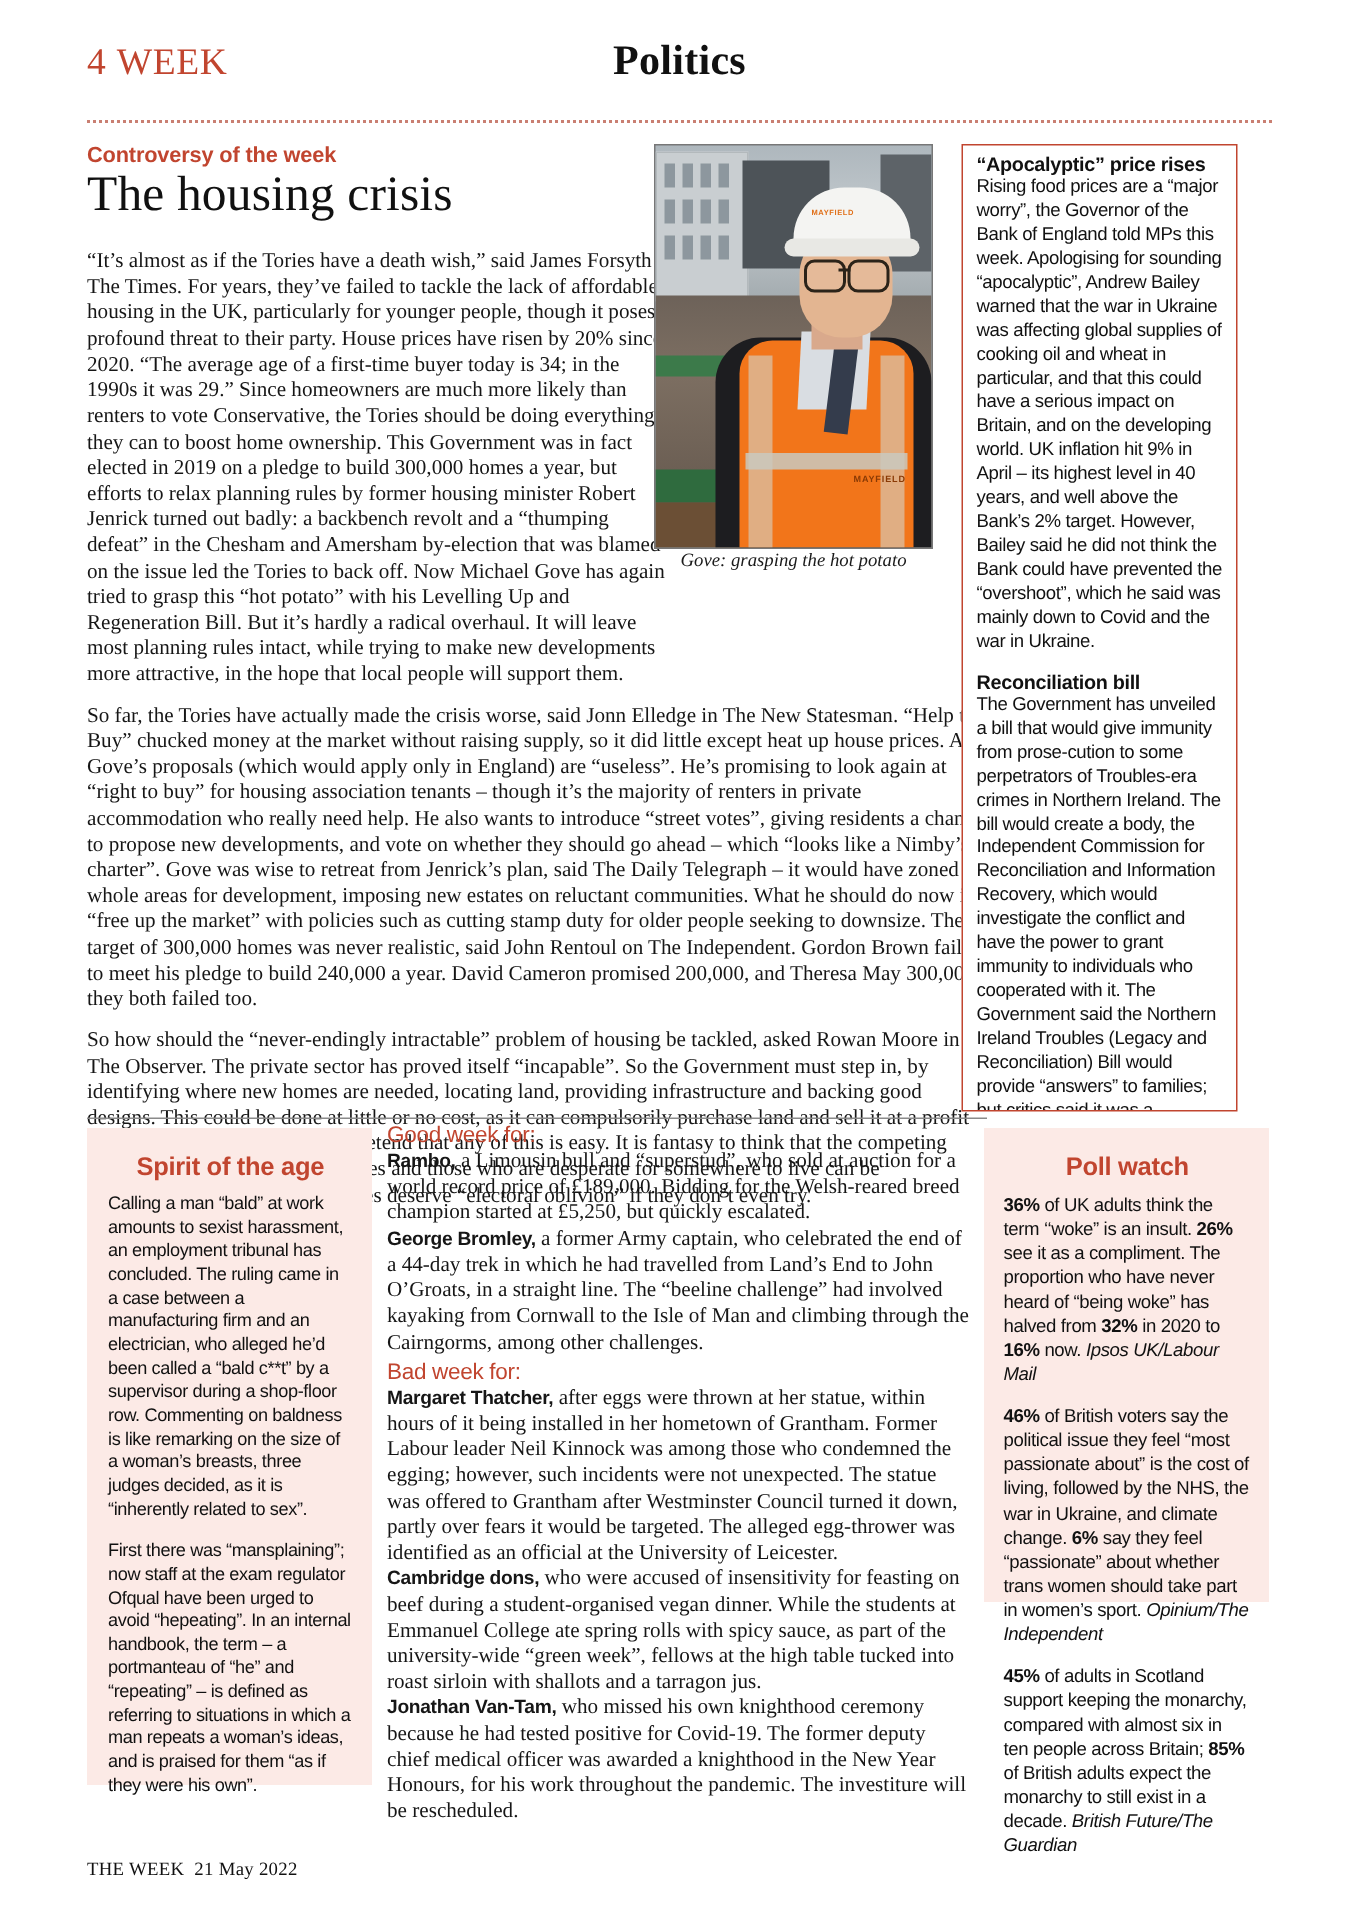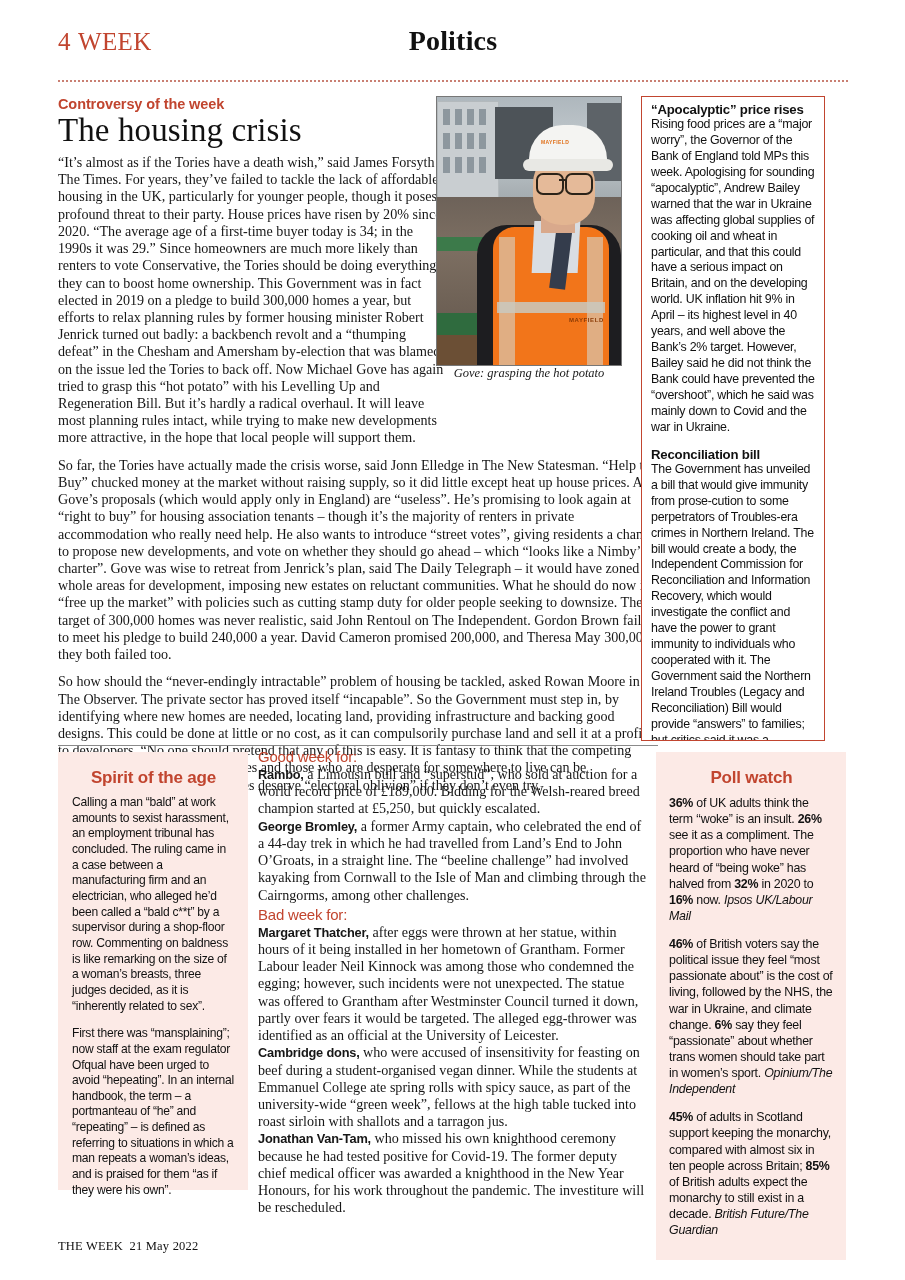--- a/index.html
+++ b/index.html
@@ -72,21 +72,21 @@
     font-weight: 700;
     color: #c1452f;
     margin: 0 0 1px 0;
     letter-spacing: -0.1px;
   }
   .headline {
     font-family: "Liberation Serif", serif;
     font-size: 33px;
     font-weight: 400;
     color: #111;
-    margin: 0 0 6px 0;
+    margin: 0 0 18px 0;
     line-height: 1.06;
     letter-spacing: 0.1px;
   }
   .body-text {
     font-family: "Liberation Serif", serif;
     font-size: 14.1px;
     line-height: 1.222;
     color: #161616;
     margin: 0 0 10px 0;
     text-align: left;
@@ -332,21 +332,21 @@
     font-family: "Liberation Sans", sans-serif;
     font-size: 12.8px;
     font-weight: 700;
     letter-spacing: -0.2px;
   }
 
   
   #poll-box {
     left: 656px; top: 752px;
     width: 190px;
-    height: 508px;
+    height: 316px;
     padding: 16px 12px 10px 13px;
   }
   .poll-p {
     font-family: "Liberation Sans", sans-serif;
     font-size: 12.4px;
     line-height: 1.30;
     color: #111;
     margin: 0;
     letter-spacing: -0.25px;
   }

